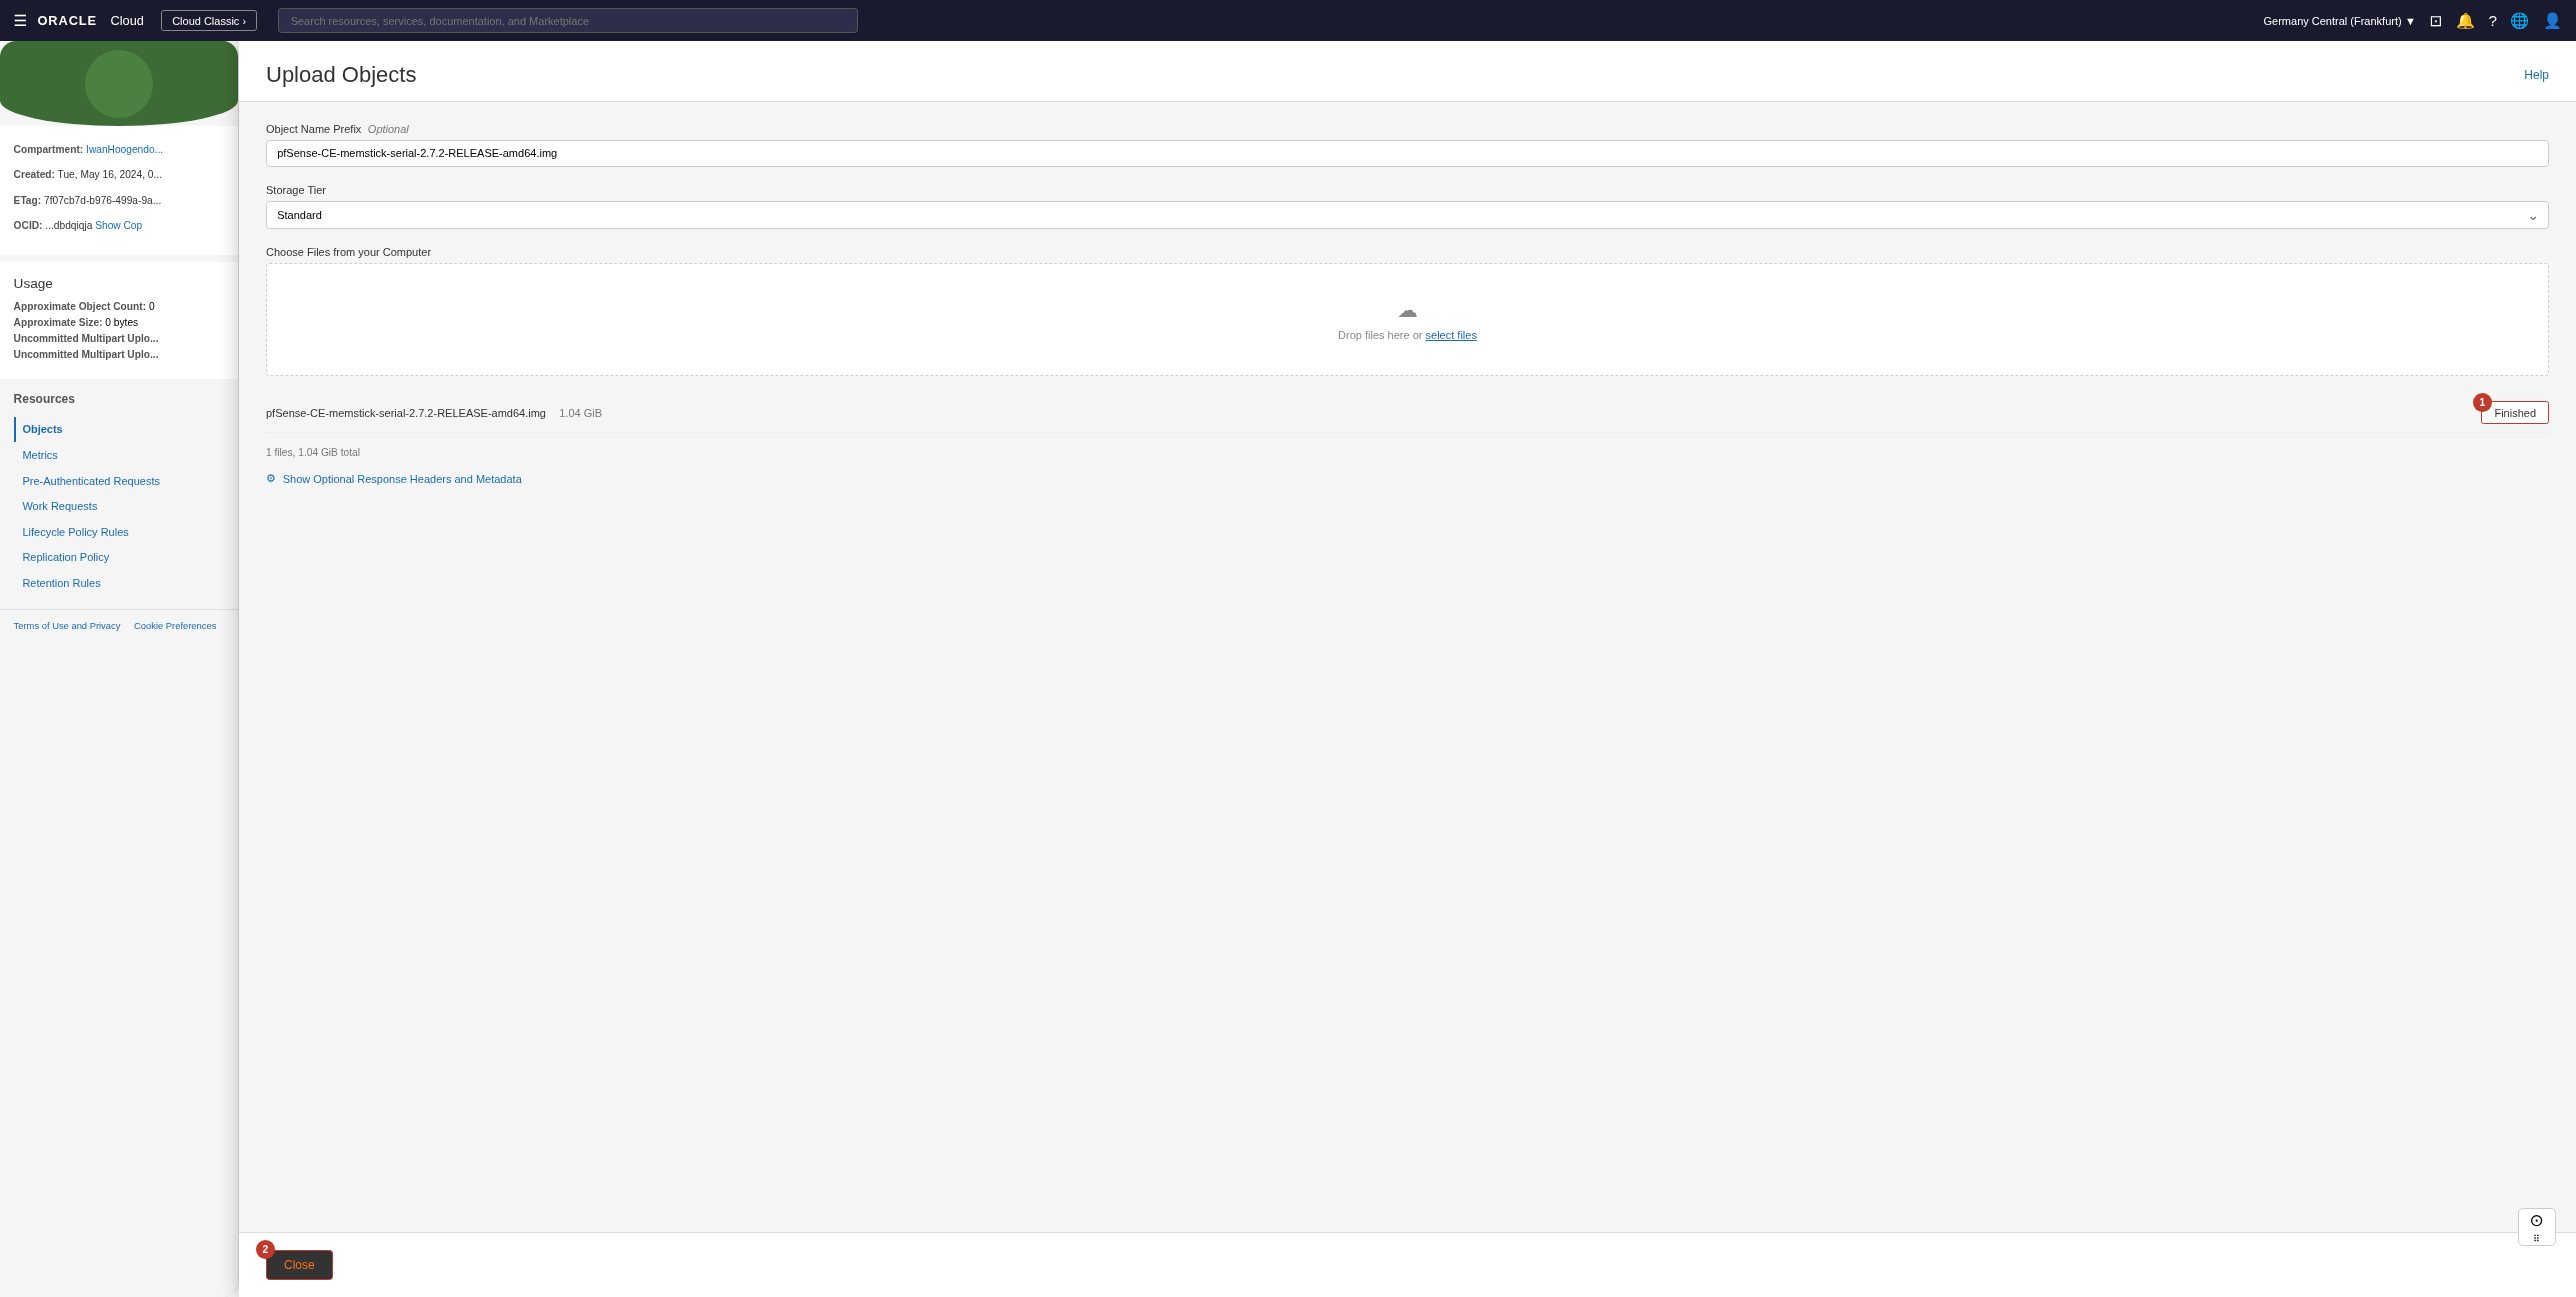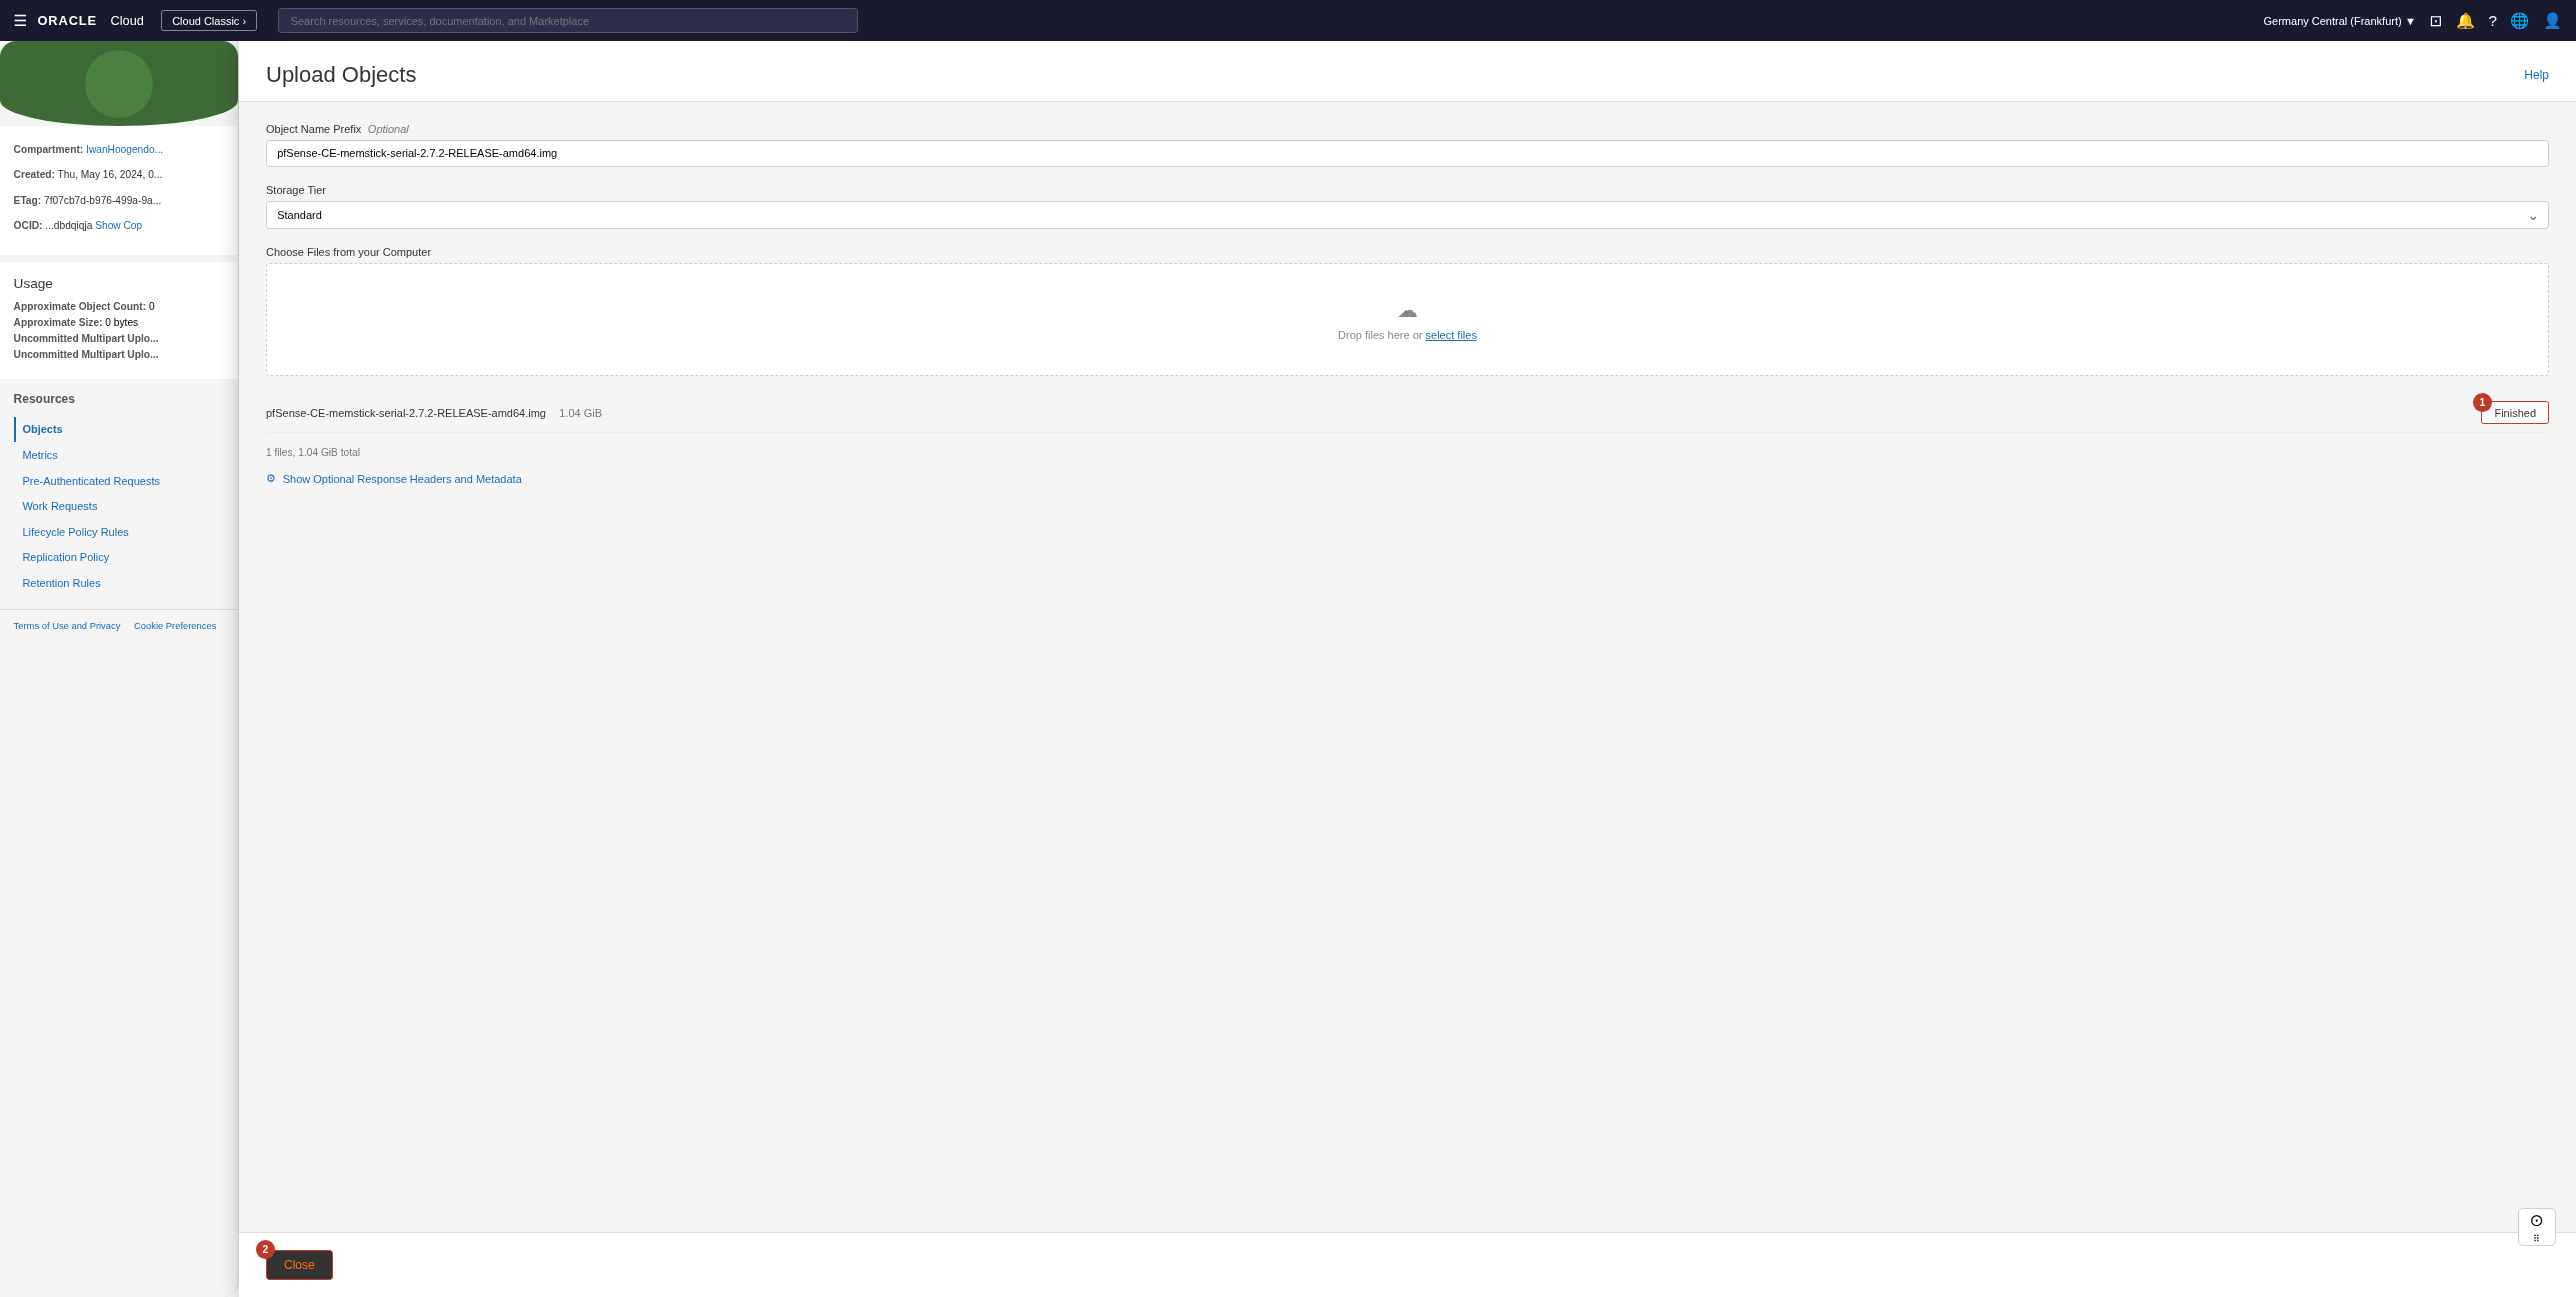--- a/index.html
+++ b/index.html
@@ -374,21 +374,21 @@
       <div class="bucket-circle"></div>
     </div>
 
     <div class="bucket-meta">
       <div class="usage-row">
         <span class="label">Compartment:</span>
         <a href="#">IwanHoogendo...</a>
       </div>
       <div class="usage-row">
         <span class="label">Created:</span>
-        <span>Thu, May 16, 2024, 0...</span>
+        <span>Tue, May 16, 2024, 0...</span>
       </div>
       <div class="usage-row">
         <span class="label">ETag:</span>
         <span>7f07cb7d-b976-499a-9a...</span>
       </div>
       <div class="usage-row">
         <span class="label">OCID:</span>
         <span>...dbdqiqja</span>
         <a href="#">Show</a>
         <a href="#">Cop</a>

